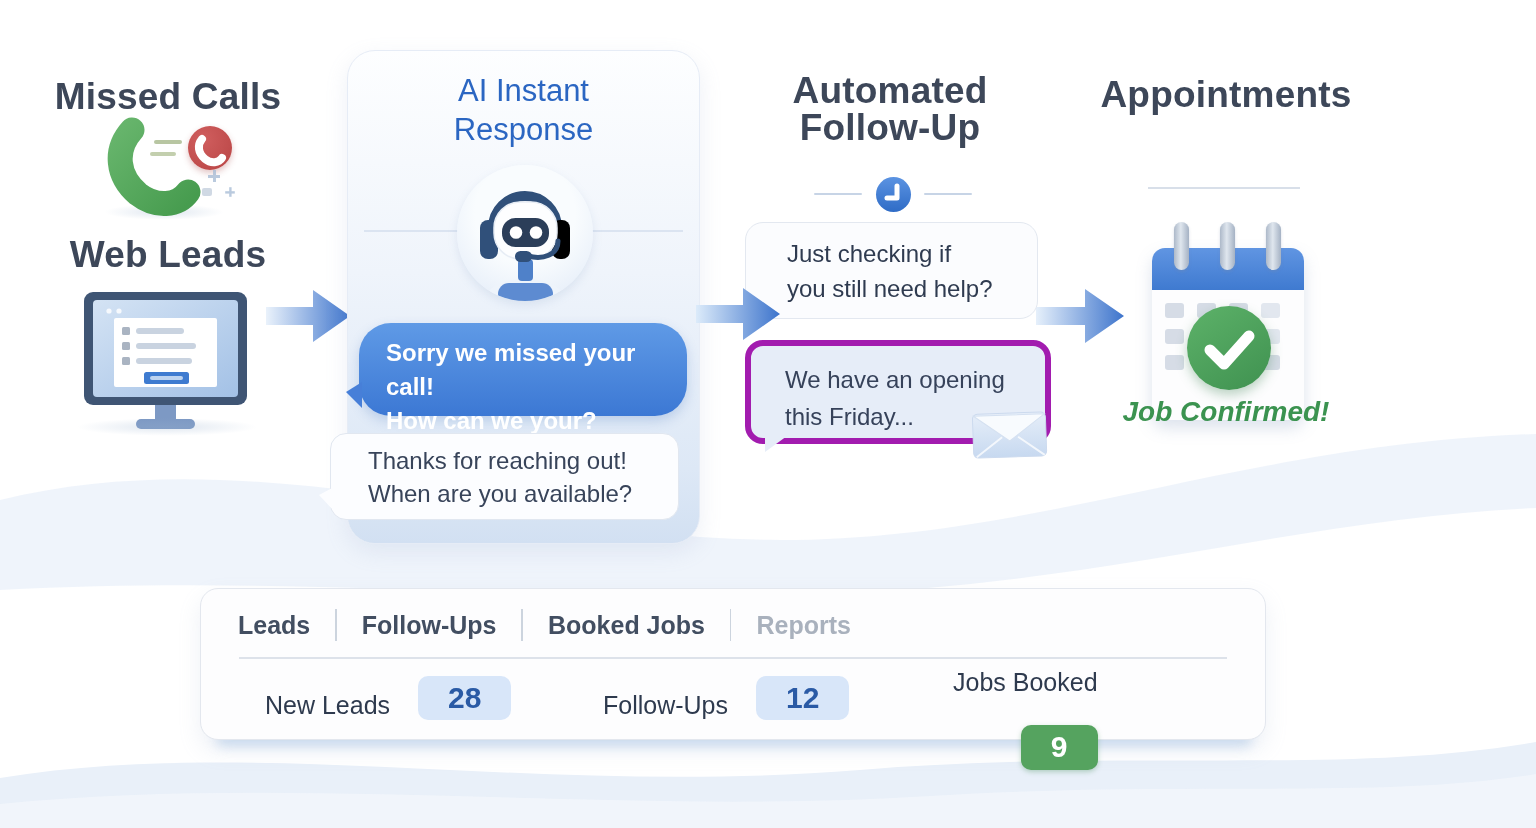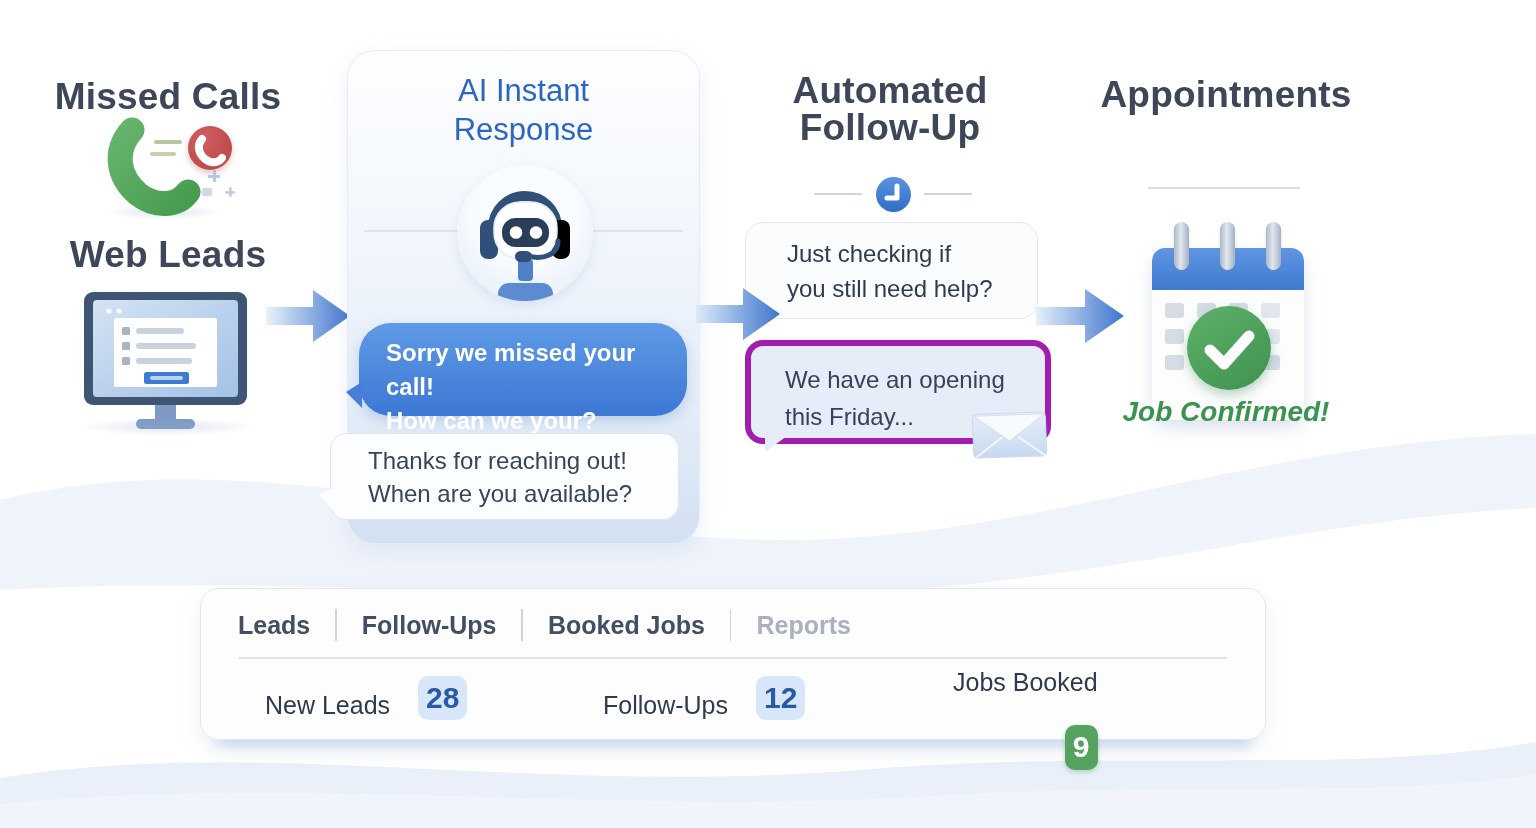--- a/index.html
+++ b/index.html
@@ -77,21 +77,21 @@
   .dash-glow { position:absolute; left:216px; top:732px; width:1036px; height:14px; background:#cfe0f3; border-radius:10px; filter:blur(6px); z-index:1; }
   .dashboard { position:absolute; left:200px; top:588px; width:1066px; height:152px; background:#fdfdfe;
     border:1px solid #e3e7ee; border-radius:18px; box-shadow:0 10px 22px rgba(150,170,200,.16); z-index:3; }
   .tab-row { position:absolute; top:20px; left:0; right:0; display:flex; align-items:center; transform:translateX(12px); }
   .tab { font-size:25px; font-weight:600; color:#424e61; padding:0 25px; cursor:pointer; }
   .tab.tab--inactive { color:#a9b1bd; }
   .tab-sep { width:1.5px; height:32px; background:#ccd4de; }
   .dash-hr { position:absolute; left:38px; right:38px; top:68px; height:1.5px; background:#dde2ea; }
   .stat { position:absolute; top:79px; height:52px; display:flex; align-items:flex-end; gap:28px; }
   .stat-label { font-size:25px; color:#2e3a4e; }
-  .stat-badge { font-size:30px; font-weight:bold; border-radius:10px; padding:5px 8px; line-height:1.15; }
+  .stat-badge { font-size:30px; font-weight:bold; border-radius:10px; padding:5px 30px; line-height:1.15; }
   .stat-badge.blue { background:#d8e6f9; color:#2a5aa5; }
   .stat-badge.green { background:#55a35f; color:#ffffff; box-shadow:0 2px 5px rgba(70,140,90,.35); }
 </style>
 </head>
 <body>
 
 <div class="stage">
 
   <svg class="wave" style="top:378px;" width="1536" height="240" viewBox="0 0 1536 240">
     <path d="M0,122 C260,58 520,162 780,162 C1040,162 1240,66 1536,56 L1536,130 C1300,140 1100,208 820,216 C540,226 300,196 0,212 Z" fill="#ecf2fa" opacity="0.85"></path>

